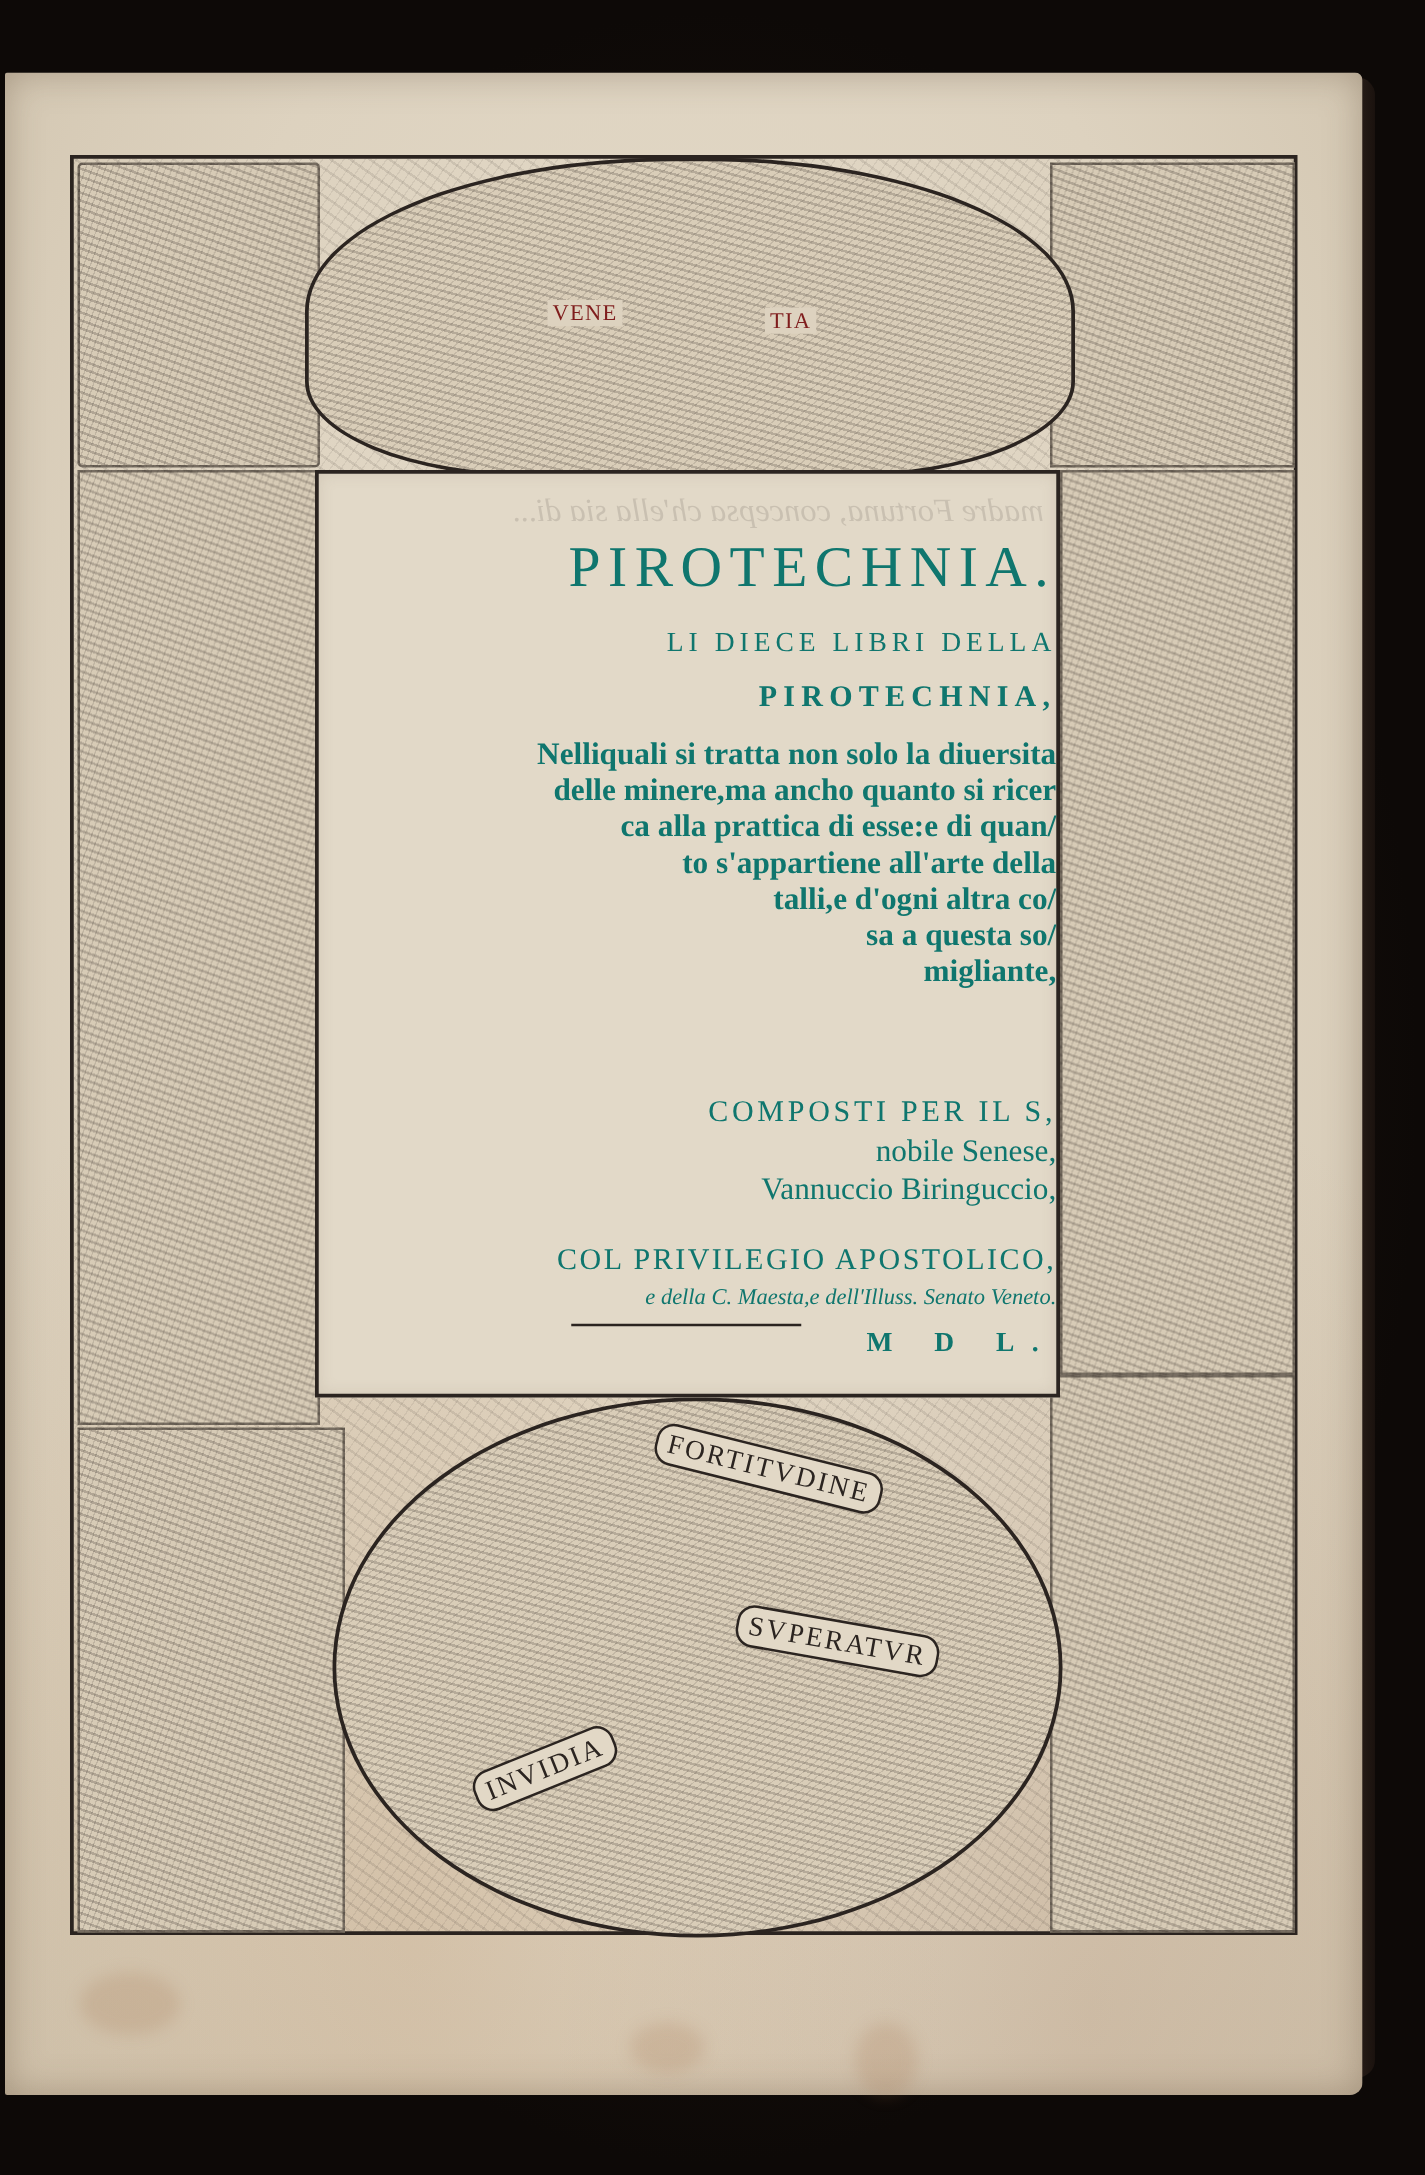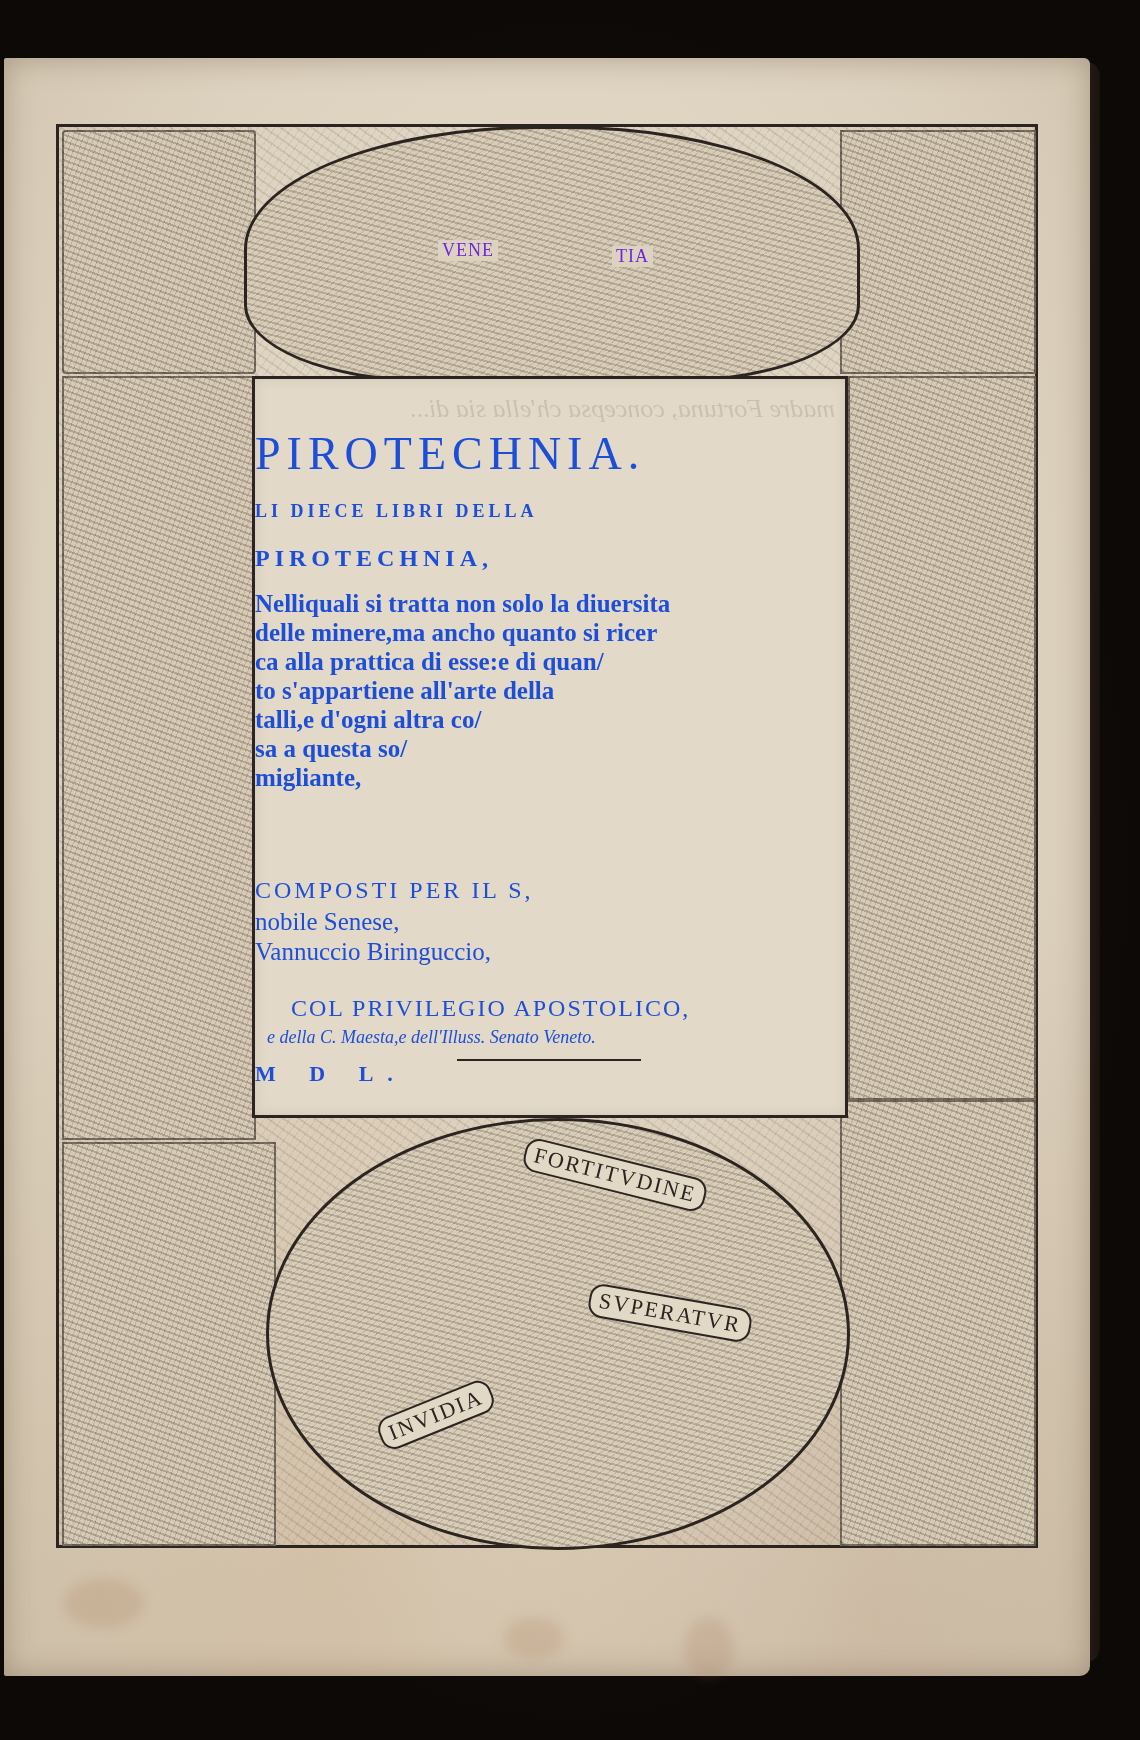--- a/index.html
+++ b/index.html
@@ -53,21 +53,21 @@
       position: absolute; border: 3px solid #2b2420; border-radius: 50%;
       background:
         repeating-linear-gradient(15deg, rgba(40,32,28,0.20) 0 2px, transparent 2px 6px),
         repeating-linear-gradient(-40deg, rgba(40,32,28,0.12) 0 1px, transparent 1px 5px),
         #d9cdb8;
     }
     .medallion-top { left: 244px; top: 126px; width: 610px; height: 250px; border-radius: 48% 48% 30% 30%; }
     .medallion-bottom { left: 266px; top: 1118px; width: 578px; height: 426px; }
 
     .banner-label {
-      position: absolute; font-family: "Liberation Serif", serif; color: #6d28d9;
+      position: absolute; font-family: "Liberation Serif", serif; color: #7f1d1d;
       font-size: 18px; letter-spacing: 1px; background: #ddd2bf; padding: 0 4px;
     }
     .lbl-vene { left: 438px; top: 240px; }
     .lbl-tia { left: 612px; top: 246px; }
     .motto {
       position: absolute; font-family: "Liberation Serif", serif; color: #2b2420;
       font-size: 22px; letter-spacing: 2px; background: #e2d8c6; padding: 2px 8px;
       border: 2px solid #2b2420; border-radius: 14px;
     }
     .motto-1 { left: 522px; top: 1158px; transform: rotate(14deg); }
@@ -79,24 +79,24 @@
       background: #e2d9c8;
       border: 3px solid #2b2420; box-sizing: border-box;
       box-shadow: inset 0 0 12px rgba(120,100,80,0.15);
     }
     .bleed {
       position: absolute; inset: 0; overflow: hidden; opacity: 0.13;
       color: #2b2420; font-size: 26px; line-height: 32px; transform: scaleX(-1);
       padding: 14px 10px; font-style: italic;
     }
     .title-text {
-      position: absolute; inset: 0; text-align: left; color: #1d4ed8;
+      position: absolute; inset: 0; text-align: right; color: #0f766e;
     }
     .t-main { position: absolute; left: 0; right: 0; top: 48px; font-size: 46px; letter-spacing: 6px; }
-    .t-sub1 { position: absolute; left: 0; right: 0; top: 122px; font-size: 18px; letter-spacing: 4px; font-weight: bold; }
+    .t-sub1 { position: absolute; left: 0; right: 0; top: 122px; font-size: 22px; letter-spacing: 4px; font-weight: normal; }
     .t-sub2 { position: absolute; left: 0; right: 0; top: 166px; font-size: 24px; letter-spacing: 5px; font-weight: bold; }
     .t-body { position: absolute; left: 0; right: 0; top: 210px; font-size: 25px; line-height: 29px; font-weight: bold; }
     .t-body div { white-space: nowrap; }
     .t-comp { position: absolute; left: 0; right: 0; top: 498px; font-size: 24px; letter-spacing: 3px; }
     .t-auth { position: absolute; left: 0; right: 0; top: 528px; font-size: 25px; line-height: 30px; }
     .t-priv { position: absolute; left: 0; right: 0; top: 616px; font-size: 24px; letter-spacing: 2px; padding-left: 36px; }
     .t-dedic { position: absolute; left: 12px; right: 0; top: 648px; font-size: 18px; font-style: italic; }
     .rule { position: absolute; left: 202px; width: 184px; top: 680px; border-top: 2px solid #2b2420; }
     .t-year { position: absolute; left: 0; right: 0; top: 682px; font-size: 22px; letter-spacing: 14px; font-weight: bold; }
 

